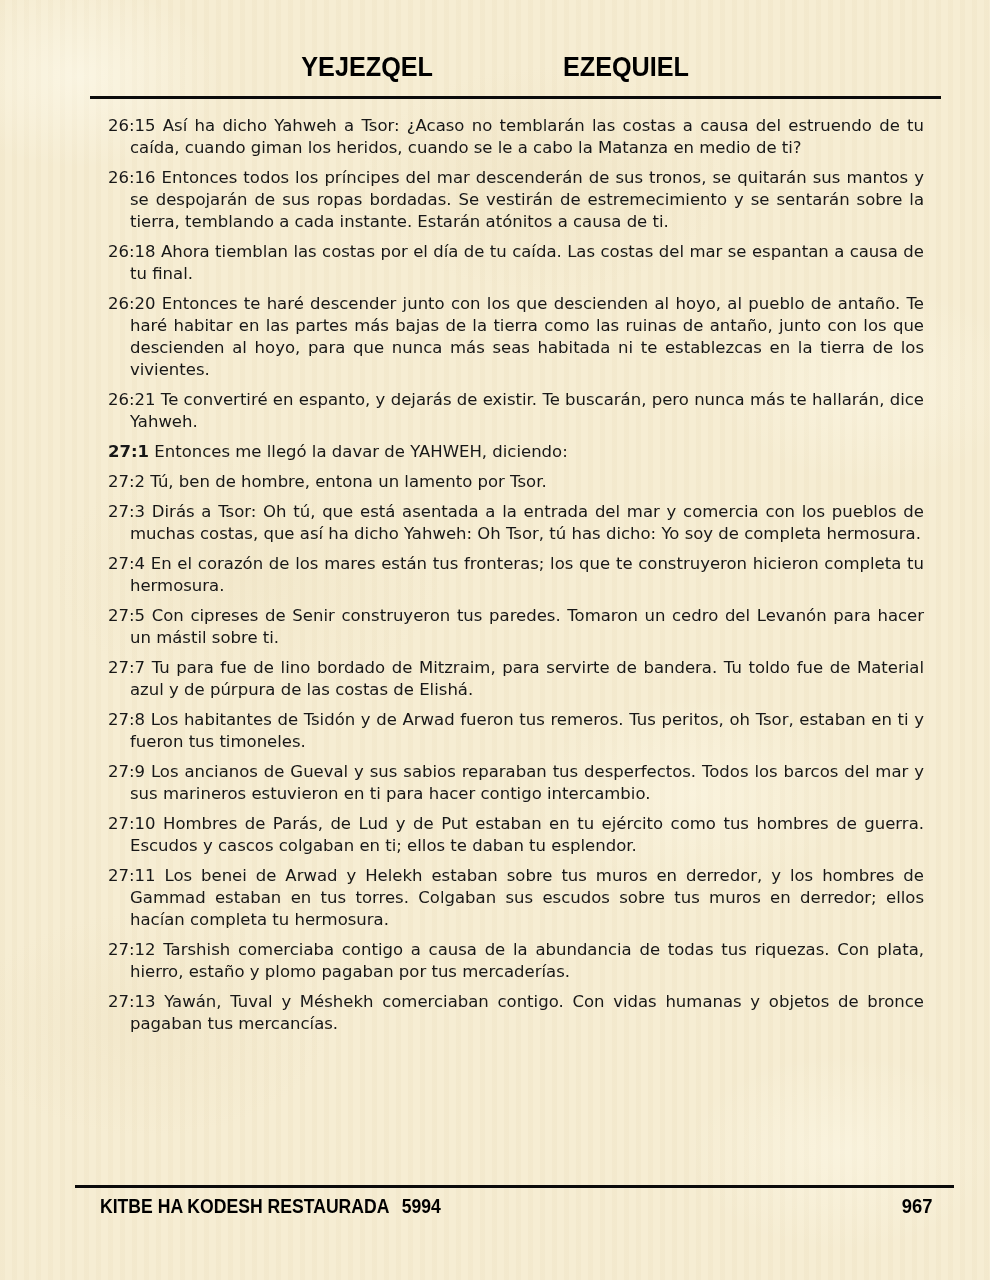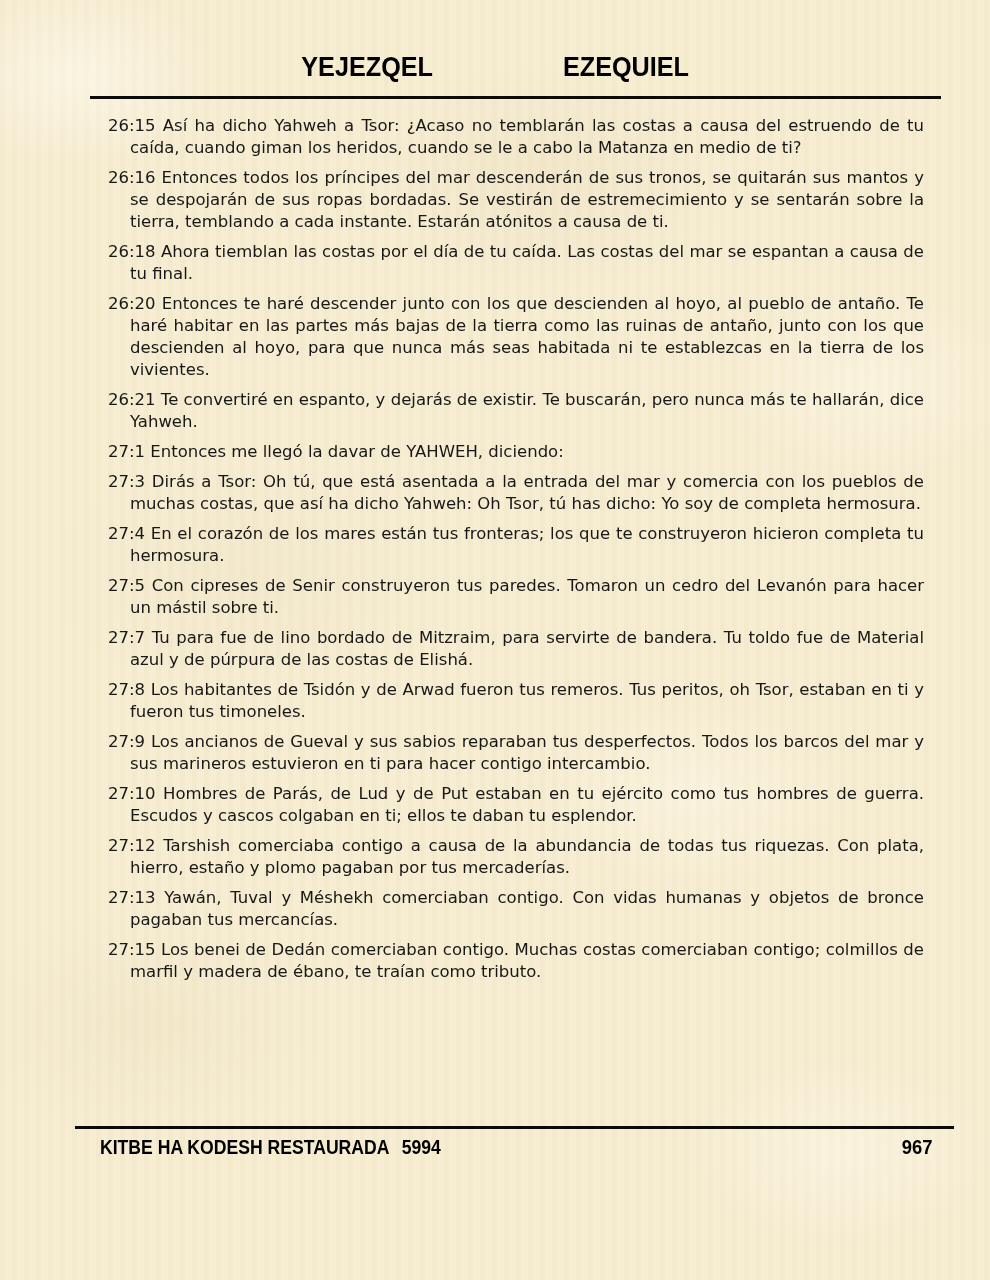--- a/index.html
+++ b/index.html
@@ -47,26 +47,26 @@
   .verse {
     margin: 8px;
     font-size: 16.5px;
     line-height: 22px;
     text-align: justify;
     padding-left: 22px;
     text-indent: -22px;
     color: #171717;
   }
   .verse .ref { white-space: nowrap; }
-  .verse.bold-ref .ref { font-weight: normal; }
+  .verse.bold-ref .ref { font-weight: bold; }
   .page-footer {
     position: absolute;
     left: 0;
     right: 0;
-    top: 1126px;
+    top: 1185px;
   }
   .footer-rule {
     height: 3px;
     background: #0b0b0b;
     margin: 0 36px 0 75px;
   }
   .footer-row {
     display: flex;
     justify-content: space-between;
     align-items: baseline;
@@ -90,30 +90,31 @@
 
 <div class="header-rule"></div>
 
 <main class="verses" id="verses">
     <p class="verse"><span class="ref">26:15</span><span> Así ha dicho Yahweh a Tsor: ¿Acaso no temblarán las costas a causa del estruendo de tu caída, cuando giman los heridos, cuando se le a cabo la Matanza en medio de ti?</span></p>
     <p class="verse"><span class="ref">26:16</span><span> Entonces todos los príncipes del mar descenderán de sus tronos, se quitarán sus mantos y se despojarán de sus ropas bordadas. Se vestirán de estremecimiento y se sentarán sobre la tierra, temblando a cada instante. Estarán atónitos a causa de ti.</span></p>
     <p class="verse"><span class="ref">26:18</span><span> Ahora tiemblan las costas por el día de tu caída. Las costas del mar se espantan a causa de tu final.</span></p>
     <p class="verse"><span class="ref">26:20</span><span> Entonces te haré descender junto con los que descienden al hoyo, al pueblo de antaño. Te haré habitar en las partes más bajas de la tierra como las ruinas de antaño, junto con los que descienden al hoyo, para que nunca más seas habitada ni te establezcas en la tierra de los vivientes.</span></p>
     <p class="verse"><span class="ref">26:21</span><span> Te convertiré en espanto, y dejarás de existir. Te buscarán, pero nunca más te hallarán, dice Yahweh.</span></p>
     <p class="verse bold-ref"><span class="ref">27:1</span><span> Entonces me llegó la davar de YAHWEH, diciendo:</span></p>
+    <p class="verse"><span class="ref">27:2</span><span> Tú, ben de hombre, entona un lamento por Tsor.</span></p>
     <p class="verse"><span class="ref">27:3</span><span> Dirás a Tsor: Oh tú, que está asentada a la entrada del mar y comercia con los pueblos de muchas costas, que así ha dicho Yahweh: Oh Tsor, tú has dicho: Yo soy de completa hermosura.</span></p>
     <p class="verse"><span class="ref">27:4</span><span> En el corazón de los mares están tus fronteras; los que te construyeron hicieron completa tu hermosura.</span></p>
     <p class="verse"><span class="ref">27:5</span><span> Con cipreses de Senir construyeron tus paredes. Tomaron un cedro del Levanón para hacer un mástil sobre ti.</span></p>
     <p class="verse"><span class="ref">27:7</span><span> Tu para fue de lino bordado de Mitzraim, para servirte de bandera. Tu toldo fue de Material azul y de púrpura de las costas de Elishá.</span></p>
     <p class="verse"><span class="ref">27:8</span><span> Los habitantes de Tsidón y de Arwad fueron tus remeros. Tus peritos, oh Tsor, estaban en ti y fueron tus timoneles.</span></p>
     <p class="verse"><span class="ref">27:9</span><span> Los ancianos de Gueval y sus sabios reparaban tus desperfectos. Todos los barcos del mar y sus marineros estuvieron en ti para hacer contigo intercambio.</span></p>
     <p class="verse"><span class="ref">27:10</span><span> Hombres de Parás, de Lud y de Put estaban en tu ejército como tus hombres de guerra. Escudos y cascos colgaban en ti; ellos te daban tu esplendor.</span></p>
+    <p class="verse"><span class="ref">27:11</span><span> Los benei de Arwad y Helekh estaban sobre tus muros en derredor, y los hombres de Gammad estaban en tus torres. Colgaban sus escudos sobre tus muros en derredor; ellos hacían completa tu hermosura.</span></p>
     <p class="verse"><span class="ref">27:12</span><span> Tarshish comerciaba contigo a causa de la abundancia de todas tus riquezas. Con plata, hierro, estaño y plomo pagaban por tus mercaderías.</span></p>
     <p class="verse"><span class="ref">27:13</span><span> Yawán, Tuval y Méshekh comerciaban contigo. Con vidas humanas y objetos de bronce pagaban tus mercancías.</span></p>
-    <p class="verse"><span class="ref">27:15</span><span> Los benei de Dedán comerciaban contigo. Muchas costas comerciaban contigo; colmillos de marfil y madera de ébano, te traían como tributo.</span></p>
   </main>
 
 <footer class="page-footer">
   <div class="footer-rule"></div>
   <div class="footer-row">
     <div class="footer-left">
       <span>KITBE HA KODESH RESTAURADA</span><span class="year">5994</span>
     </div>
     <div class="footer-right">967</div>
   </div>

